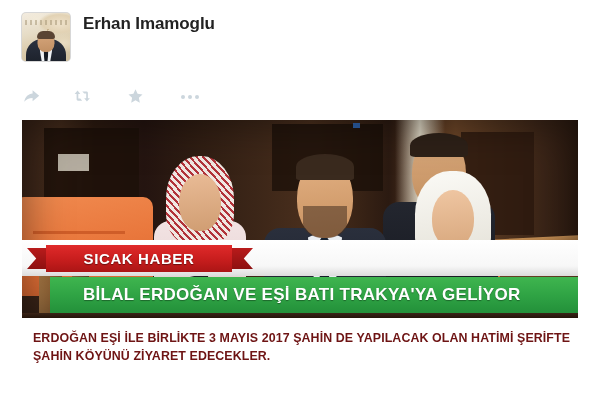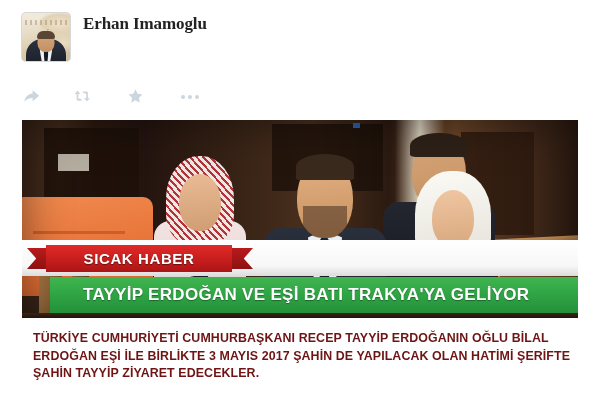--- a/index.html
+++ b/index.html
@@ -5,21 +5,21 @@
   html,body{margin:0;padding:0;}
   body{
     width:602px;height:400px;overflow:hidden;
     background:#ffffff;
     font-family:"Liberation Sans",sans-serif;
     -webkit-font-smoothing:antialiased;
   }
   .card{position:relative;width:602px;height:400px;background:#fff;}
 
   
-  .tweet-head{position:absolute;left:22px;top:13px;display:flex;align-items:flex-start;font-family:Liberation Serif, serif;}
+  .tweet-head{position:absolute;left:22px;top:13px;display:flex;align-items:flex-start;}
   .avatar{
     position:relative;width:48px;height:48px;border-radius:4px;overflow:hidden;
     background:#d8cbb6;flex:0 0 48px;box-shadow:0 0 0 1px #d7d7d7;
   }
   .av-map{
     position:absolute;inset:0;
     background:
       radial-gradient(ellipse 30px 16px at 78% 22%,#efe2cb 0%,#e2d2b4 55%,rgba(226,210,180,0) 72%),
       radial-gradient(ellipse 22px 14px at 88% 62%,#e9dcc2 0%,rgba(233,220,194,0) 70%),
       radial-gradient(ellipse 18px 10px at 30% 12%,#f2ead9 0%,rgba(242,234,217,0) 75%),
@@ -345,23 +345,22 @@
   </div>
 
   <div class="ribbon-strip"></div>
   <div class="tail l"></div>
   <div class="tail r"></div>
   <div class="ribbon">
     <span>SICAK HABER</span>
   </div>
 
   <div class="green-bar">
-    <span>TAYYİP ERDOĞAN VE EŞİ BATI TRAKYA'YA GELİYOR</span>
+    <span>BİLAL ERDOĞAN VE EŞİ BATI TRAKYA'YA GELİYOR</span>
   </div>
   <div class="strip-bottom"></div>
 
   <div class="body-copy">
-    <div>TÜRKİYE CUMHURİYETİ CUMHURBAŞKANI RECEP TAYYİP ERDOĞANIN OĞLU BİLAL</div>
     <div>ERDOĞAN EŞİ İLE BİRLİKTE 3 MAYIS 2017 ŞAHİN DE YAPILACAK OLAN HATİMİ ŞERİFTE</div>
-    <div>ŞAHİN TAYYİP ZİYARET EDECEKLER.</div>
+    <div>ŞAHİN KÖYÜNÜ ZİYARET EDECEKLER.</div>
   </div>
 
 </div>
 
 </body></html>

